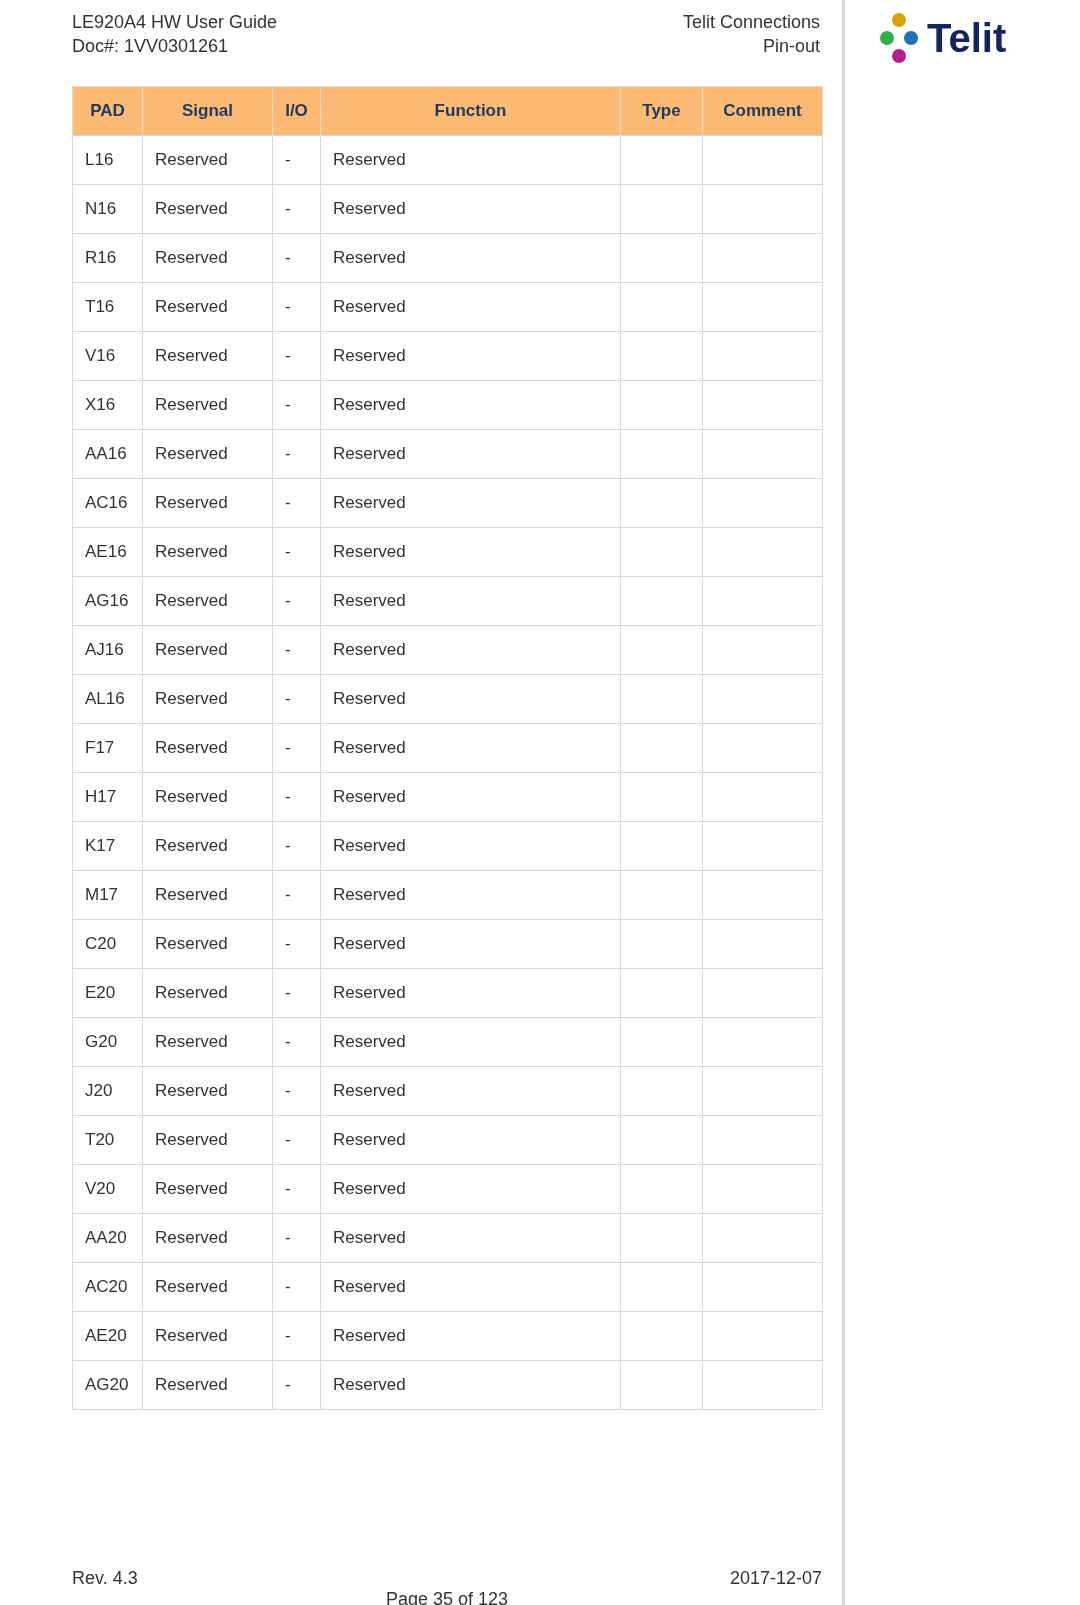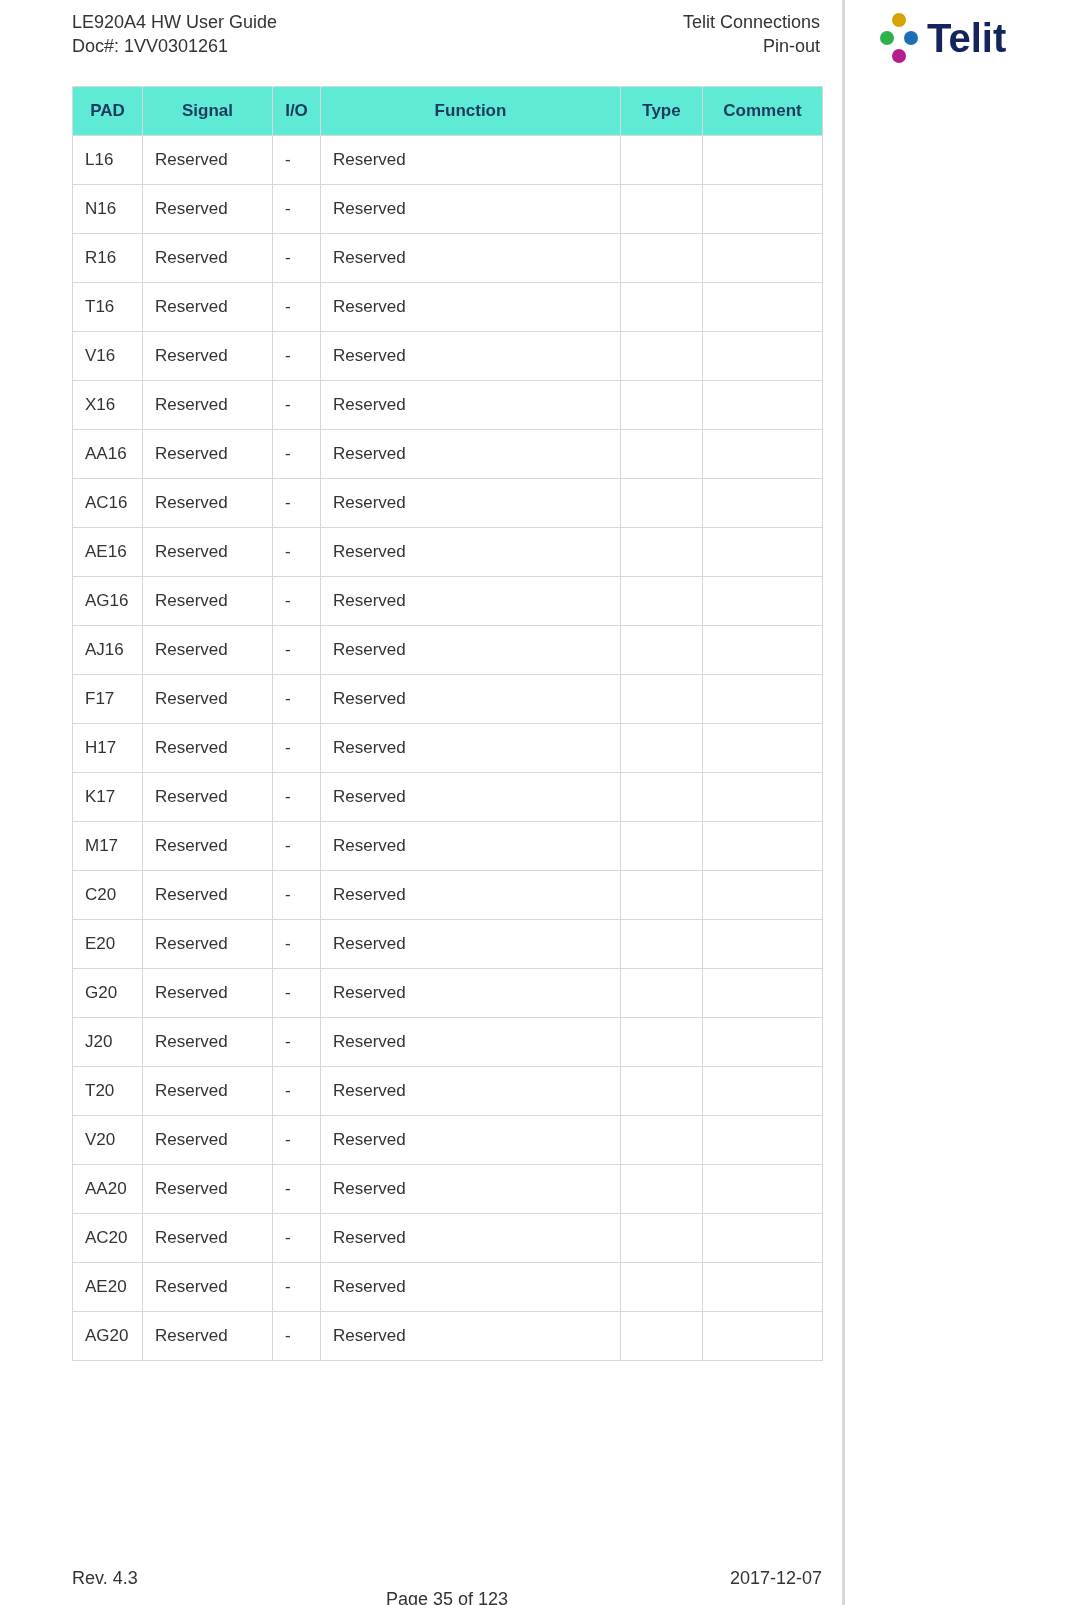--- a/index.html
+++ b/index.html
@@ -67,21 +67,21 @@
   }
   th, td {
     border: 1px solid #d8d8d8;
     padding: 14px 12px;
     font-size: 17px;
     text-align: left;
     vertical-align: middle;
     color: #333;
   }
   th {
-    background: #5eead4;
+    background: #fdba74;
     color: #1e3a5f;
     font-weight: bold;
     text-align: center;
   }
   col.c-pad { width: 70px; }
   col.c-signal { width: 130px; }
   col.c-io { width: 48px; }
   col.c-func { width: 300px; }
   col.c-type { width: 82px; }
   col.c-comment { width: 120px; }
@@ -227,20 +227,28 @@
           </tr>
           <tr>
             <td>AJ16</td>
             <td>Reserved</td>
             <td>-</td>
             <td>Reserved</td>
             <td></td>
             <td></td>
           </tr>
           <tr>
+            <td>AL16</td>
+            <td>Reserved</td>
+            <td>-</td>
+            <td>Reserved</td>
+            <td></td>
+            <td></td>
+          </tr>
+          <tr>
             <td>F17</td>
             <td>Reserved</td>
             <td>-</td>
             <td>Reserved</td>
             <td></td>
             <td></td>
           </tr>
           <tr>
             <td>H17</td>
             <td>Reserved</td>

